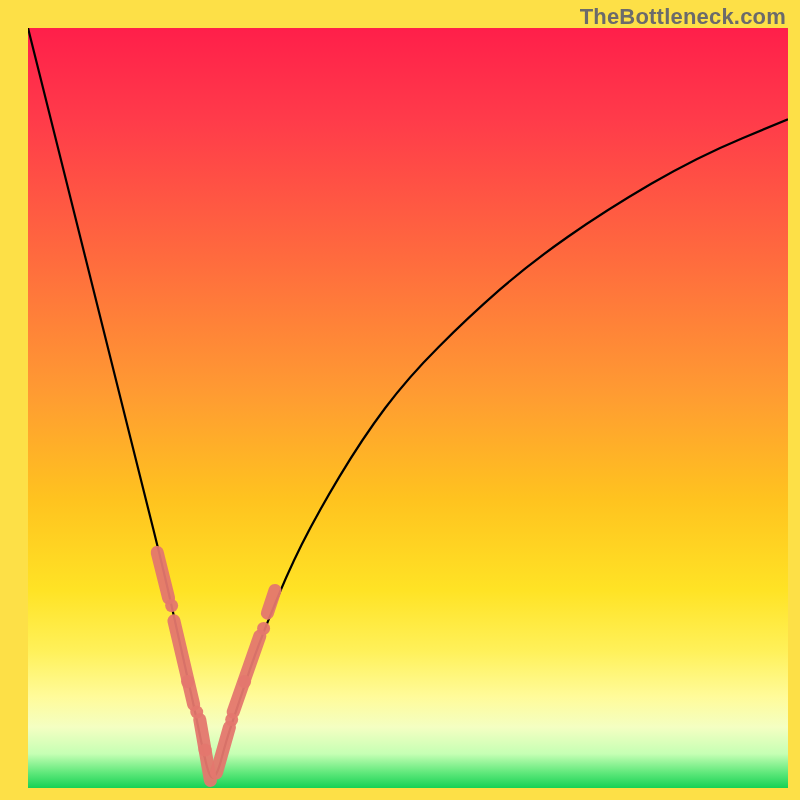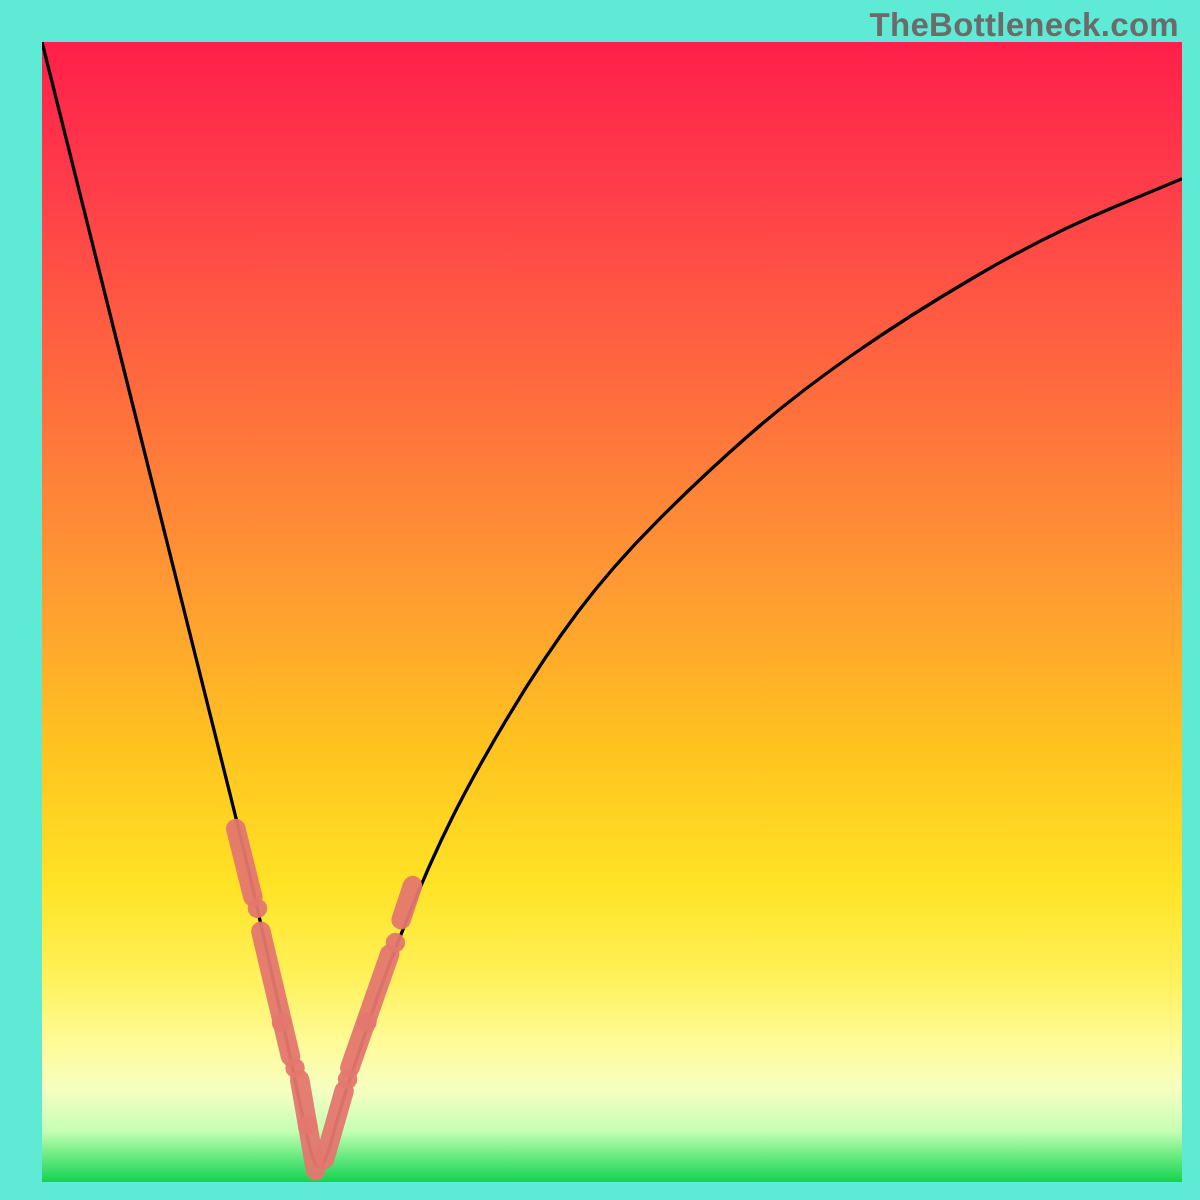--- a/index.html
+++ b/index.html
@@ -9,21 +9,21 @@
     height: 800px;
     background: #000;
     overflow: hidden;
   }
   .frame {
     position: absolute;
     left: 0;
     top: 0;
     width: 800px;
     height: 800px;
-    background: #5eead4;
+    background: #fde047;
   }
   .plot-area {
     position: absolute;
     left: 28px;
     top: 28px;
     width: 760px;
     height: 760px;
     overflow: hidden;
   }
   .gradient {

